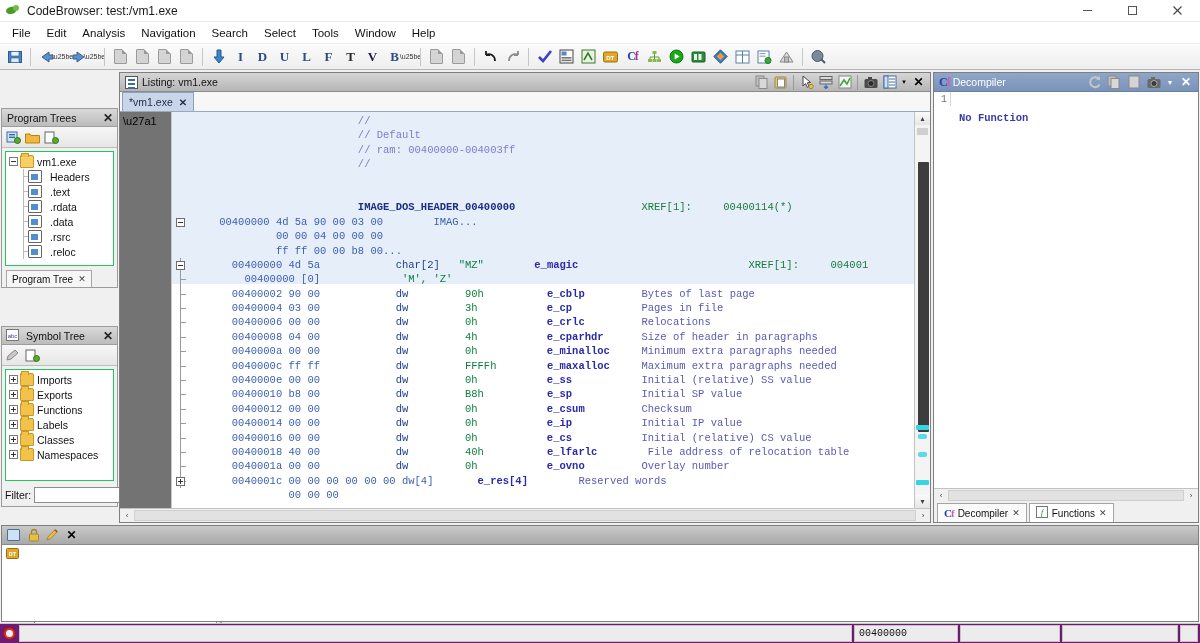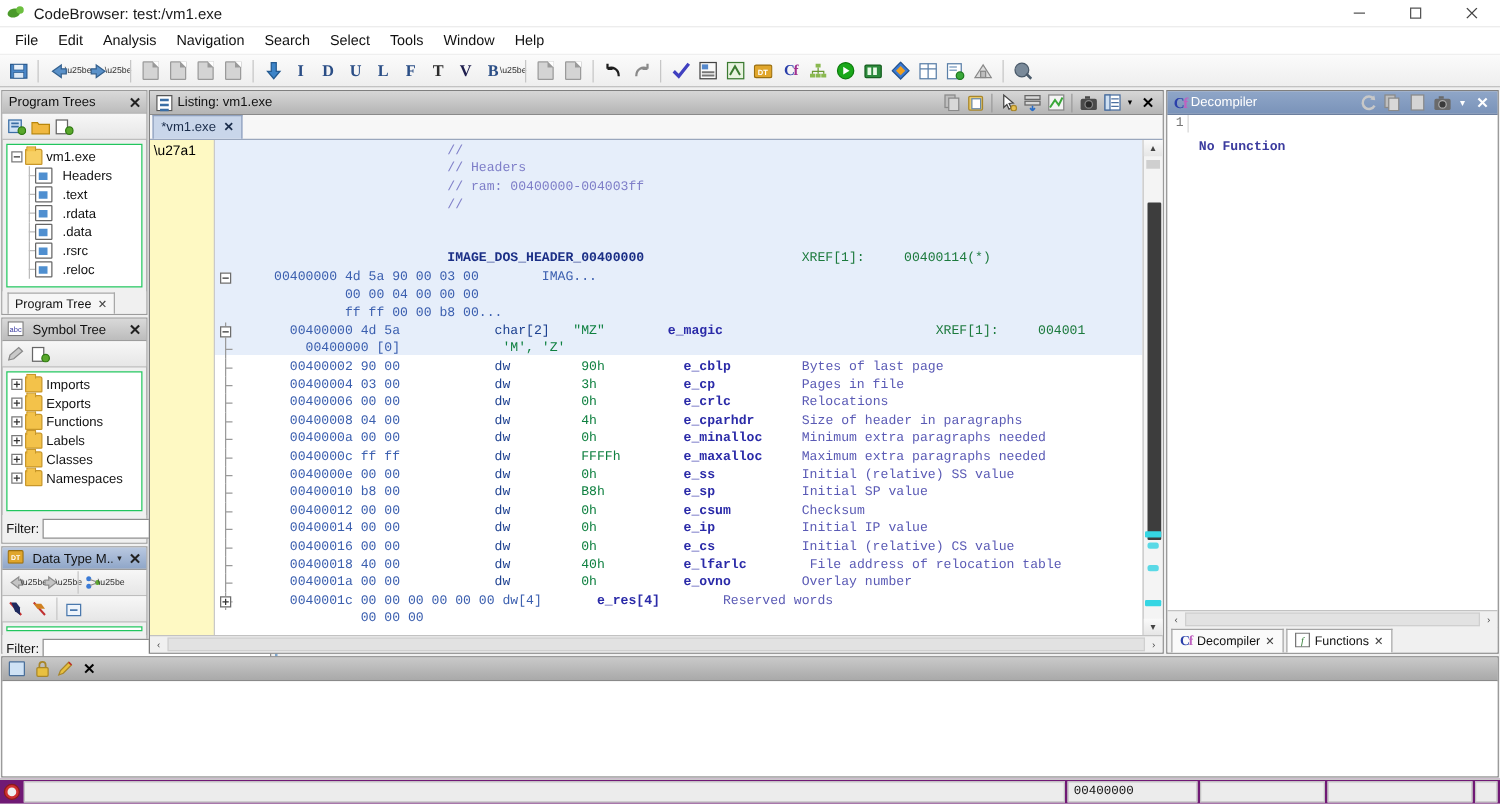--- a/index.html
+++ b/index.html
@@ -71,21 +71,21 @@
   }
 
   
   .body-row { display: flex; flex: 1 1 auto; min-height: 0; background: #f0f0f0; }
 
   
   .leftcol { width: 118px; flex: 0 0 118px; display: flex; flex-direction: column;
              padding: 2px 0 0 1px; gap: 2px; }
 
   .panel { background: #f0f0f0; border: 1px solid #9c9c9c; display: flex; flex-direction: column;
-           min-height: 0; }
+           min-height: 0; margin-top: 36px; }
   .panel-head {
     height: 18px; flex: 0 0 18px; display: flex; align-items: center;
     background: linear-gradient(#d9d9d9,#bcbcbc);
     border-bottom: 1px solid #9c9c9c; padding: 0 2px;
   }
   .panel-head.active { background: linear-gradient(#b9c8e0,#8fa6c8); }
   .panel-title { font-size: 10.5px; color: #111; flex: 1; white-space: nowrap; overflow: hidden;
                  padding-left: 3px; }
   .panel-x { width: 14px; text-align: center; font-size: 12px; font-weight: bold; color: #222;
              cursor: default; }
@@ -154,21 +154,21 @@
   .lh-btn { width: 19px; height: 17px; display: flex; align-items: center; justify-content: center; }
   .lh-sep { width: 1px; height: 15px; background: #9a9a9a; margin: 0 3px; }
 
   .ltabs { height: 20px; flex: 0 0 20px; display: flex; align-items: flex-end;
            background: #f7f7f7; border-bottom: 1px solid #9aa7bd; padding-left: 2px; }
   .ltab { height: 19px; display: flex; align-items: center; padding: 0 6px; font-size: 10.5px;
           background: #c9d6ea; border: 1px solid #8fa0bd; border-bottom: none; color: #1a2c4a; }
   .ltab .x { margin-left: 6px; font-size: 10px; color: #1a2c4a; font-weight: bold; }
 
   .lbody { flex: 1 1 auto; display: flex; min-height: 0; background: #fff; position: relative; }
-  .lgutter { width: 52px; flex: 0 0 52px; background: #fef9c3; border-right: 1px solid #c9c9c9;
+  .lgutter { width: 52px; flex: 0 0 52px; background: #737373; border-right: 1px solid #c9c9c9;
              position: relative; }
   .cursor-arrow { position: absolute; left: 3px; top: 4px; font-size: 11px; color: #000;
                   line-height: 1; }
 
   .lfieldpanel { flex: 1 1 auto; position: relative; overflow: hidden; background: #fff;
                  font-family: "Liberation Mono", monospace; font-size: 10.5px; }
   .hl-block { position: absolute; left: 0; right: 0; top: 0; height: 172px; background: #e6eefa; }
   .code { position: relative; padding: 2px 0 0 0; }
   .crow { height: 14.4px; line-height: 14.4px; white-space: pre; display: flex; }
   .crow .mrg { width: 22px; flex: 0 0 22px; position: relative; }
@@ -774,21 +774,21 @@
 
         <div class="lbody">
           <div class="lgutter">
             <span class="cursor-arrow">\u27a1</span>
           </div>
 
           <div class="lfieldpanel">
             <div class="hl-block"></div>
             <div class="code" id="code-rows">
                 <div class="crow"><span class="mrg"></span><span class="txt"><span class="cmt">                          //</span></span></div>
-                <div class="crow"><span class="mrg"></span><span class="txt"><span class="cmt">                          // Headers</span></span></div>
+                <div class="crow"><span class="mrg"></span><span class="txt"><span class="cmt">                          // Default</span></span></div>
                 <div class="crow"><span class="mrg"></span><span class="txt"><span class="cmt">                          // ram: 00400000-004003ff</span></span></div>
                 <div class="crow"><span class="mrg"></span><span class="txt"><span class="cmt">                          //</span></span></div>
                 <div class="crow"><span class="mrg"></span><span class="txt"></span></div>
                 <div class="crow"><span class="mrg"></span><span class="txt"></span></div>
                 <div class="crow"><span class="mrg"></span><span class="txt"><span class="lbl">                          IMAGE_DOS_HEADER_00400000</span><span class="xref">                    XREF[1]:     00400114(*)</span></span></div>
                 <div class="crow"><span class="mrg"><span class="mbox"></span></span><span class="txt"><span class="addr">    00400000 4d 5a 90 00 03 00</span><span class="bytes">        IMAG...</span></span></div>
                 <div class="crow"><span class="mrg"></span><span class="txt"><span class="bytes">             00 00 04 00 00 00</span></span></div>
                 <div class="crow"><span class="mrg"></span><span class="txt"><span class="bytes">             ff ff 00 00 b8 00...</span></span></div>
                 <div class="crow"><span class="mrg"><span class="mline"></span><span class="mbox"></span></span><span class="txt"><span class="addr">      00400000 4d 5a</span><span class="mnem">            char[2]</span><span class="str">   "MZ"</span><span class="fname">        e_magic</span><span class="xref">                           XREF[1]:     004001</span></span></div>
                 <div class="crow"><span class="mrg"><span class="mline"></span><span class="mtick"></span></span><span class="txt"><span class="addr">        00400000 [0]</span><span class="str">             'M', 'Z'</span></span></div>

